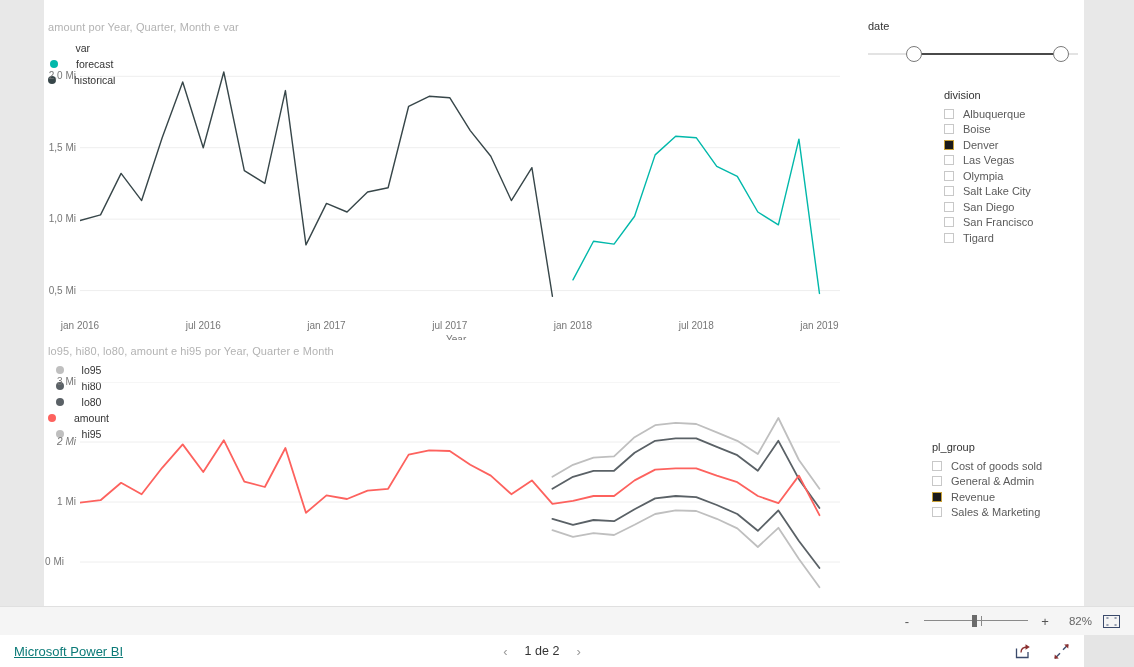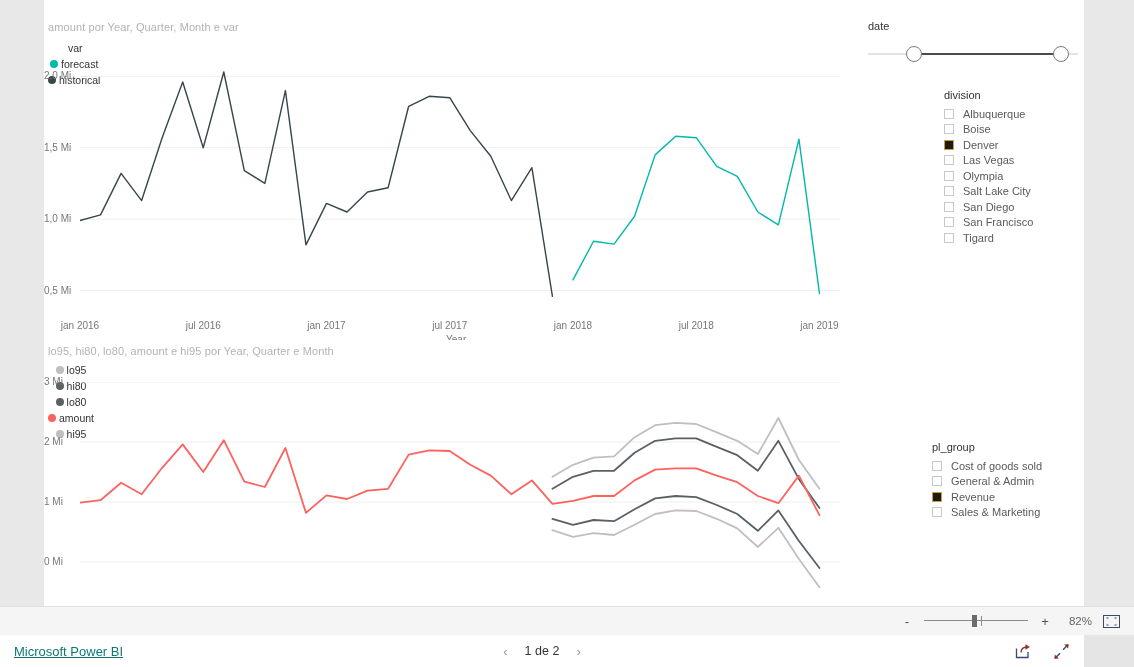--- a/index.html
+++ b/index.html
@@ -39,34 +39,34 @@
   .legend {
     display: flex;
     align-items: center;
     gap: 4px;
     font-size: 10.5px;
     color: #333333;
     white-space: nowrap;
     flex-direction: column;
   }
   .legend-title { color: #333; margin-right: 3px; }
-  .legend-item { display: inline-flex; align-items: center; gap: 3px; margin-right: 5px; }
+  .legend-item { display: inline-flex; align-items: center; gap: 18px; margin-right: 5px; }
   .legend-dot {
     width: 8px; height: 8px;
     border-radius: 50%;
     display: inline-block;
   }
   .plot { position: absolute; }
   .axis-label {
     position: absolute;
     font-size: 10px;
     color: #777777;
     white-space: nowrap;
   }
-  .y-tick { text-align: left; }
+  .y-tick { text-align: right; }
   .axis-name {
     position: absolute;
     font-size: 10px;
     color: #777777;
     white-space: nowrap;
   }
   
   #chart-forecast { left: 0px; top: 14px; width: 806px; height: 326px; }
   #chart-forecast .visual-title { position: absolute; left: 4px; top: 7px; }
   #chart-forecast .legend { position: absolute; left: 4px; top: 28px; }
@@ -309,21 +309,21 @@
               <polyline points="472.43,106.80 492.97,94.80 513.51,88.80 534.05,88.80 554.59,70.80 575.14,58.80 595.68,56.40 616.22,56.40 636.76,64.80 657.30,73.20 677.84,88.80 698.38,58.80 718.92,97.20 739.46,126.00" fill="none" stroke="#5a6166" stroke-width="1.8" stroke-linejoin="round" stroke-linecap="round"></polyline>
               <polyline points="472.43,136.80 492.97,142.80 513.51,138.00 534.05,139.20 554.59,127.20 575.14,116.40 595.68,114.00 616.22,115.20 636.76,123.00 657.30,132.00 677.84,148.80 698.38,128.40 718.92,159.00 739.46,186.00" fill="none" stroke="#5a6166" stroke-width="1.8" stroke-linejoin="round" stroke-linecap="round"></polyline>
               <polyline points="0.00,120.60 20.54,118.20 41.08,100.80 61.62,112.20 82.16,85.80 102.70,62.40 123.24,90.00 143.78,58.20 164.32,99.60 184.86,105.00 205.41,66.00 225.95,130.80 246.49,113.40 267.03,117.00 287.57,108.60 308.11,106.80 328.65,72.60 349.19,68.40 369.73,69.00 390.27,82.80 410.81,93.60 431.35,112.20 451.89,98.40 472.43,121.80 492.97,118.80 513.51,114.00 534.05,114.00 554.59,98.40 575.14,87.60 595.68,86.40 616.22,86.40 636.76,93.60 657.30,100.20 677.84,114.00 698.38,121.20 718.92,93.60 739.46,133.20" fill="none" stroke="#fd625e" stroke-width="1.8" stroke-linejoin="round" stroke-linecap="round"></polyline>
               <polyline points="472.43,94.80 492.97,82.80 513.51,75.60 534.05,74.40 554.59,55.20 575.14,43.20 595.68,40.80 616.22,42.00 636.76,50.40 657.30,58.80 677.84,72.00 698.38,36.00 718.92,78.00 739.46,106.80" fill="none" stroke="#bfbfbf" stroke-width="1.8" stroke-linejoin="round" stroke-linecap="round"></polyline>
             </svg>
           </div>
         <div class="axis-name" id="axis-name-2" style="left: 402px; top: 304px;">Year</div>
       <div class="axis-label y-tick" style="left: 0px; width: 32px; top: 276px;">-1 Mi</div>
           <div class="axis-label y-tick" style="left: 0px; width: 20px; top: 216px;">0 Mi</div>
           <div class="axis-label y-tick" style="left: 0px; width: 32px; top: 156px;">1 Mi</div>
-          <div class="axis-label y-tick" style="left: 0px; width: 32px; top: 96px;">2 Mi</div>
+          <div class="axis-label y-tick" style="left: 0px; width: 32px; top: 96px; font-style: italic;">2 Mi</div>
           <div class="axis-label y-tick" style="left: 0px; width: 32px; top: 36px;">3 Mi</div>
           <div class="axis-label" style="left: 12px; width: 48px; text-align: center; top: 290px;">jan 2016</div>
           <div class="axis-label" style="left: 135.243px; width: 48px; text-align: center; top: 290px;">jul 2016</div>
           <div class="axis-label" style="left: 258.486px; width: 48px; text-align: center; top: 290px;">jan 2017</div>
           <div class="axis-label" style="left: 381.73px; width: 48px; text-align: center; top: 290px;">jul 2017</div>
           <div class="axis-label" style="left: 504.973px; width: 48px; text-align: center; top: 290px;">jan 2018</div>
           <div class="axis-label" style="left: 628.216px; width: 48px; text-align: center; top: 290px;">jul 2018</div>
           <div class="axis-label" style="left: 751.459px; width: 48px; text-align: center; top: 290px;">jan 2019</div>
         </div>
 

